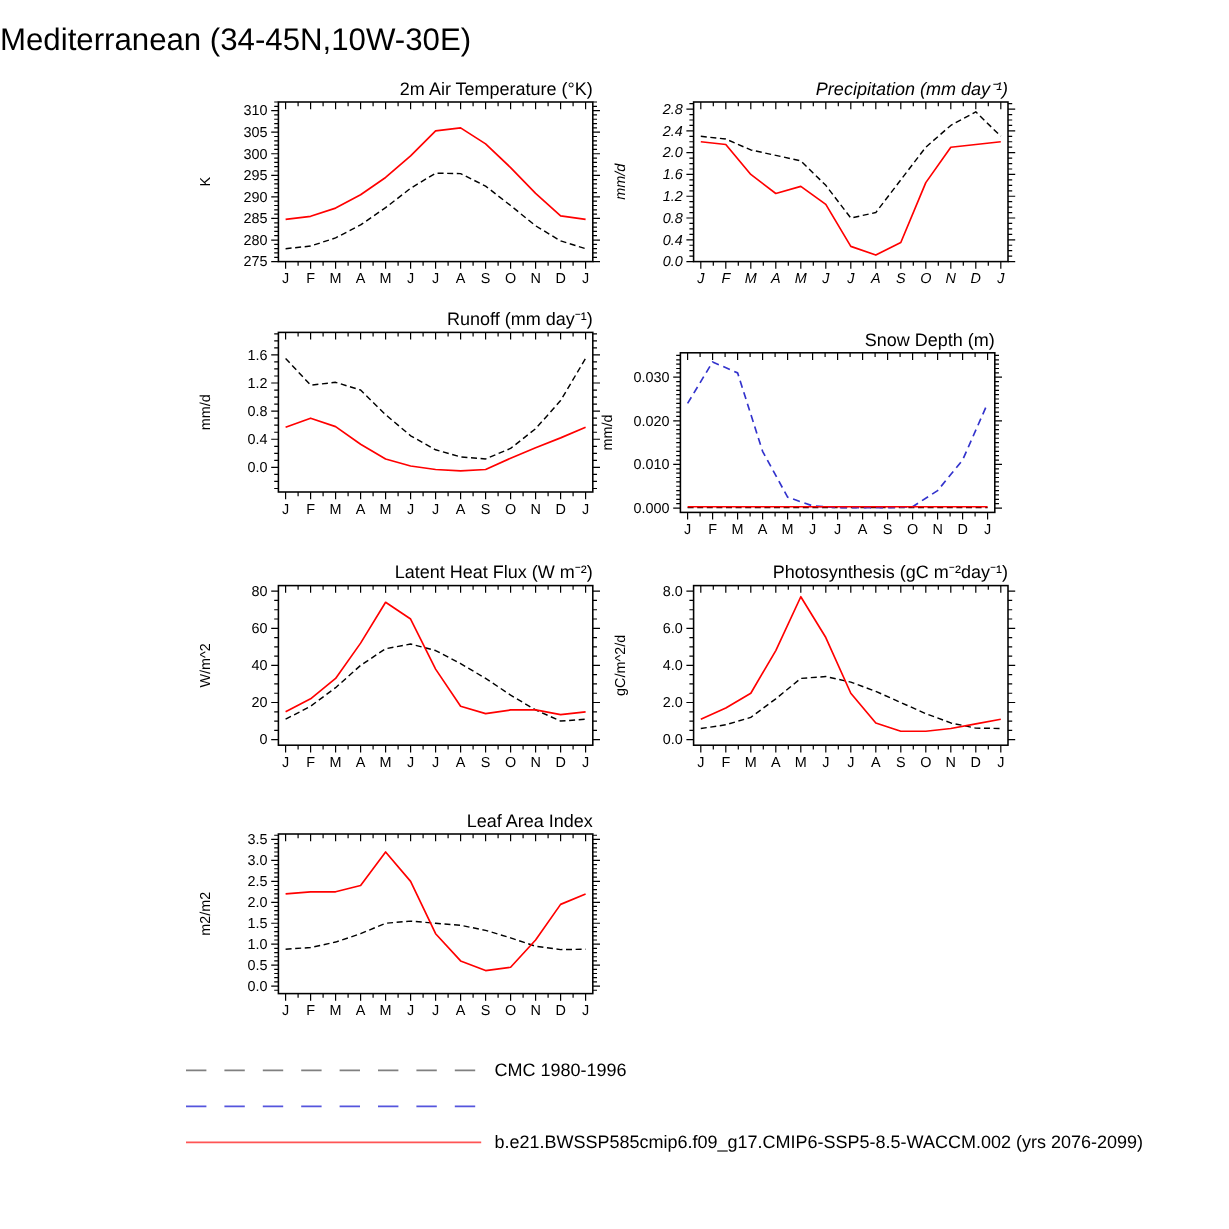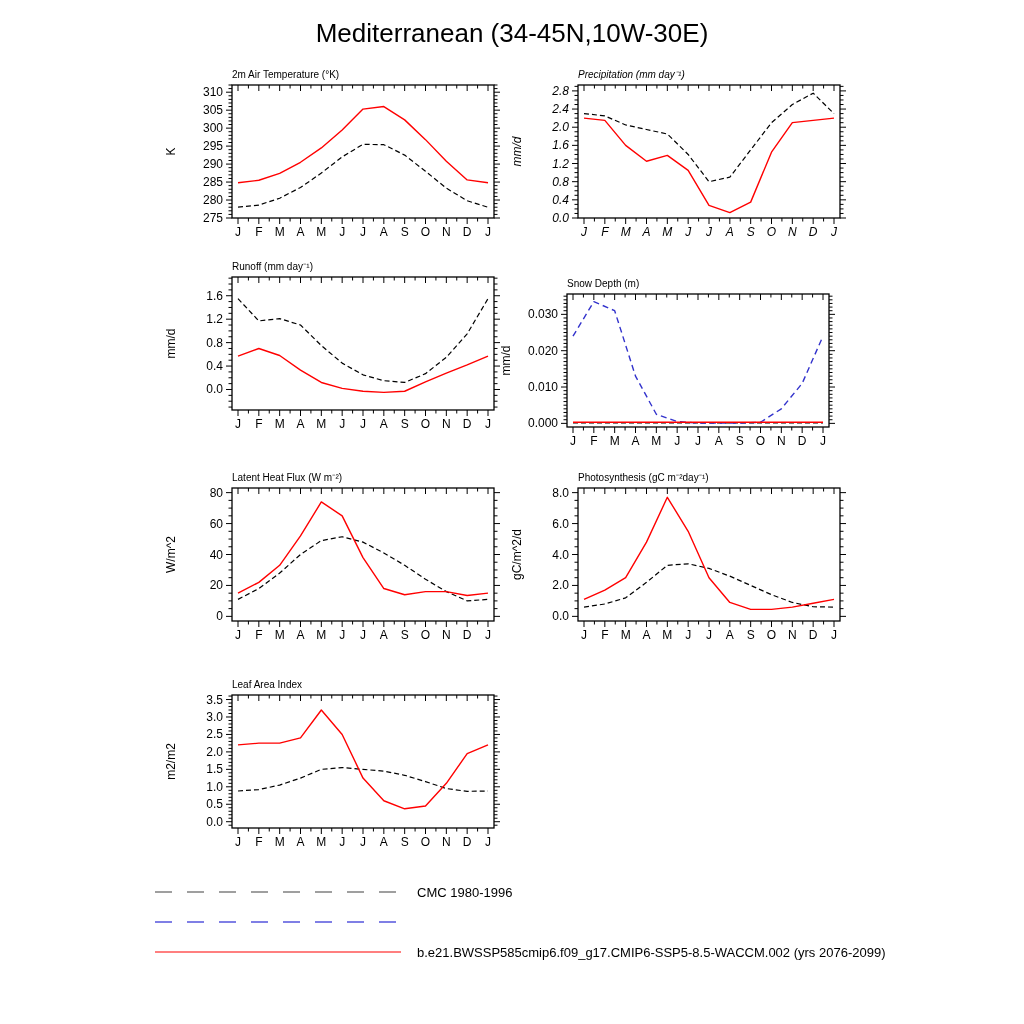--- a/index.html
+++ b/index.html
@@ -1,27 +1,27 @@
 <!DOCTYPE html>
 <html><head>
 <meta charset="utf-8">
 <style>
   html,body{margin:0;padding:0;background:#ffffff;font-family:"Liberation Sans",sans-serif;}
   #canvas{position:relative;width:1024px;height:1024px;background:#ffffff;overflow:hidden;}
-  .figure-title{position:absolute;top:18px;left:0;width:1024px;text-align:center;
+  .figure-title{position:absolute;top:18px;left:0;width:1024px;text-align:left;
     font-size:26px;color:#000;}
   .panel{position:absolute;width:360px;}
-  .panel-title{margin-left:80px;width:262px;text-align:left;font-size:10px;
+  .panel-title{margin-left:80px;width:262px;text-align:right;font-size:15px;
     height:15px;line-height:15px;white-space:nowrap;color:#000;}
   svg.plot{display:block;width:360px;height:162px;}
   svg text{font-family:"Liberation Sans",sans-serif;fill:#000;}
   .legend{position:absolute;left:153px;top:877px;}
   .legend-entry{display:flex;align-items:center;height:30px;}
   .legend-sample{width:250px;height:10px;flex:0 0 250px;}
-  .legend-label{margin-left:14px;font-size:13px;white-space:nowrap;color:#000;}
+  .legend-label{margin-left:9px;font-size:15px;white-space:nowrap;color:#000;}
 </style>
 </head>
 <body>
 
 <div id="canvas">
 
   <div class="figure-title">Mediterranean (34-45N,10W-30E)</div>
 
   <div class="panel" style="left:152px;top:67px;">
     <div class="panel-title">2m Air Temperature (°K)</div>

